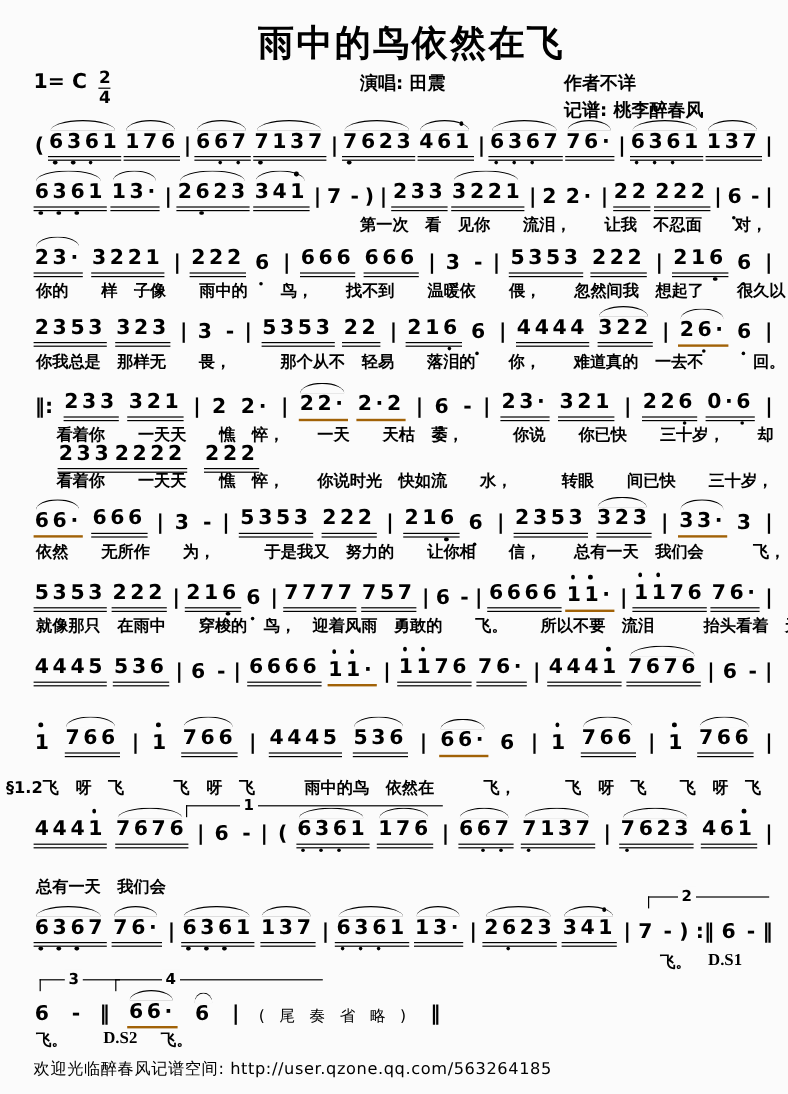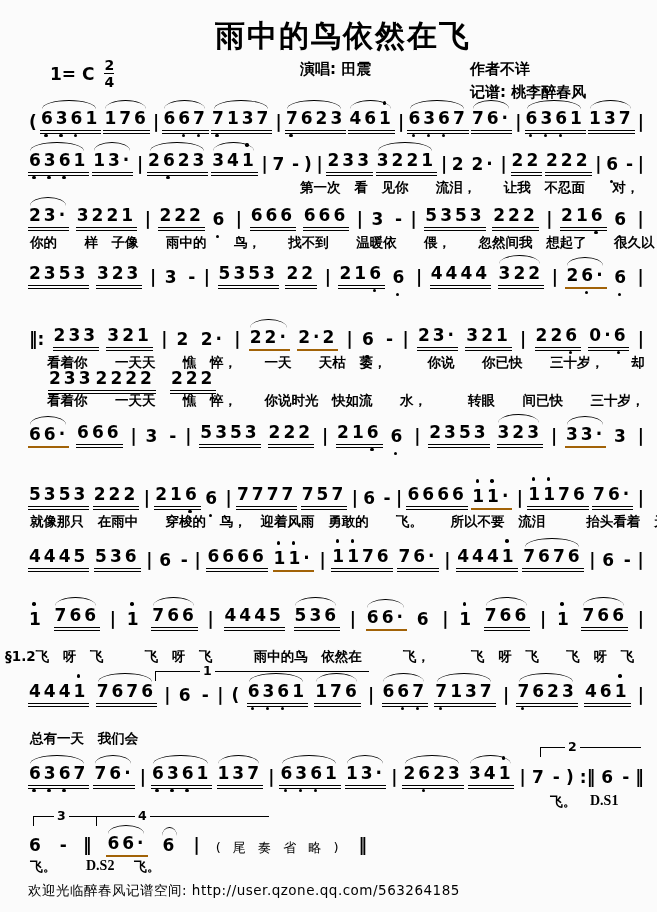--- a/index.html
+++ b/index.html
@@ -5,22 +5,22 @@
   html,body{margin:0;padding:0}
   body{
     width:657px;height:912px;position:relative;overflow:hidden;
     background:#fbfbfb;color:#000;
     font-family:"DejaVu Sans",sans-serif;
   }
   .title{
     position:absolute;top:16px;left:0;right:0;text-align:center;
     font-size:30px;font-weight:900;letter-spacing:2px;margin-left:29px;
   }
-  .keysig{position:absolute;left:28px;top:58px;display:flex;align-items:center;gap:10px;
-    font-size:17px;font-weight:700;margin-left:22px;}
+  .keysig{position:absolute;left:28px;top:58px;display:flex;gap:10px;
+    font-size:17px;font-weight:700;}
   .meter{display:inline-flex;flex-direction:column;align-items:center;line-height:1.05;font-size:14px;font-weight:700}
   .meter .den{border-top:1.6px solid #000;padding-top:1px}
   .performer{position:absolute;left:300px;top:60px;font-size:15px;font-weight:600}
   .author{position:absolute;left:470px;top:60px;font-size:15px;font-weight:600}
   .transcriber{position:absolute;left:470px;top:83px;font-size:15px;font-weight:600}
 
   #score{position:absolute;left:0;top:0;width:657px;height:912px}
   .system{position:absolute;left:28px;right:12px}
   .notes{display:flex;justify-content:space-between;align-items:flex-end;
     font-size:17px;font-weight:700;height:26px}
@@ -182,20 +182,21 @@
         <span class="tok u2"><span class="ch">2</span><span class="ch">1</span><span class="ch db">6</span></span>
         <span class="tok"><span class="ch db">6</span></span>
         <span class="tok sym"><span class="ch">|</span></span>
         <span class="tok u2"><span class="ch">4</span><span class="ch">4</span><span class="ch">4</span><span class="ch">4</span></span>
         <span class="tok u2 arc"><span class="ch">3</span><span class="ch">2</span><span class="ch">2</span></span>
         <span class="tok sym"><span class="ch">|</span></span>
         <span class="tok u1 arc"><span class="ch">2</span><span class="ch db">6</span><span class="ch">·</span></span>
         <span class="tok"><span class="ch db">6</span></span>
         <span class="tok sym"><span class="ch">|</span></span>
       </div>
+      <div class="lyrics lyr1">你我总是 那样无  畏，   那个从不 轻易  落泪的  你，  难道真的 一去不   回。</div>
     </div>
     <div class="system sys5">
       <div class="notes">
         <span class="tok sym"><span class="ch">‖</span><span class="ch">:</span></span>
         <span class="tok u2"><span class="ch">2</span><span class="ch">3</span><span class="ch">3</span></span>
         <span class="tok u2"><span class="ch">3</span><span class="ch">2</span><span class="ch">1</span></span>
         <span class="tok sym"><span class="ch">|</span></span>
         <span class="tok"><span class="ch">2</span></span>
         <span class="tok"><span class="ch">2</span><span class="ch">·</span></span>
         <span class="tok sym"><span class="ch">|</span></span>
@@ -234,20 +235,21 @@
         <span class="tok u2"><span class="ch">2</span><span class="ch">1</span><span class="ch db">6</span></span>
         <span class="tok"><span class="ch db">6</span></span>
         <span class="tok sym"><span class="ch">|</span></span>
         <span class="tok u2"><span class="ch">2</span><span class="ch">3</span><span class="ch">5</span><span class="ch">3</span></span>
         <span class="tok u2 arc"><span class="ch">3</span><span class="ch">2</span><span class="ch">3</span></span>
         <span class="tok sym"><span class="ch">|</span></span>
         <span class="tok u1 arc"><span class="ch">3</span><span class="ch">3</span><span class="ch">·</span></span>
         <span class="tok"><span class="ch">3</span></span>
         <span class="tok sym"><span class="ch">|</span></span>
       </div>
+      <div class="lyrics lyr1">依然  无所作  为，   于是我又 努力的  让你相  信，  总有一天 我们会   飞，</div>
     </div>
     <div class="system sys7">
       <div class="notes">
         <span class="tok u2"><span class="ch">5</span><span class="ch">3</span><span class="ch">5</span><span class="ch">3</span></span>
         <span class="tok u2"><span class="ch">2</span><span class="ch">2</span><span class="ch">2</span></span>
         <span class="tok sym"><span class="ch">|</span></span>
         <span class="tok u2"><span class="ch">2</span><span class="ch">1</span><span class="ch db">6</span></span>
         <span class="tok"><span class="ch db">6</span></span>
         <span class="tok sym"><span class="ch">|</span></span>
         <span class="tok u2"><span class="ch">7</span><span class="ch">7</span><span class="ch">7</span><span class="ch">7</span></span>

